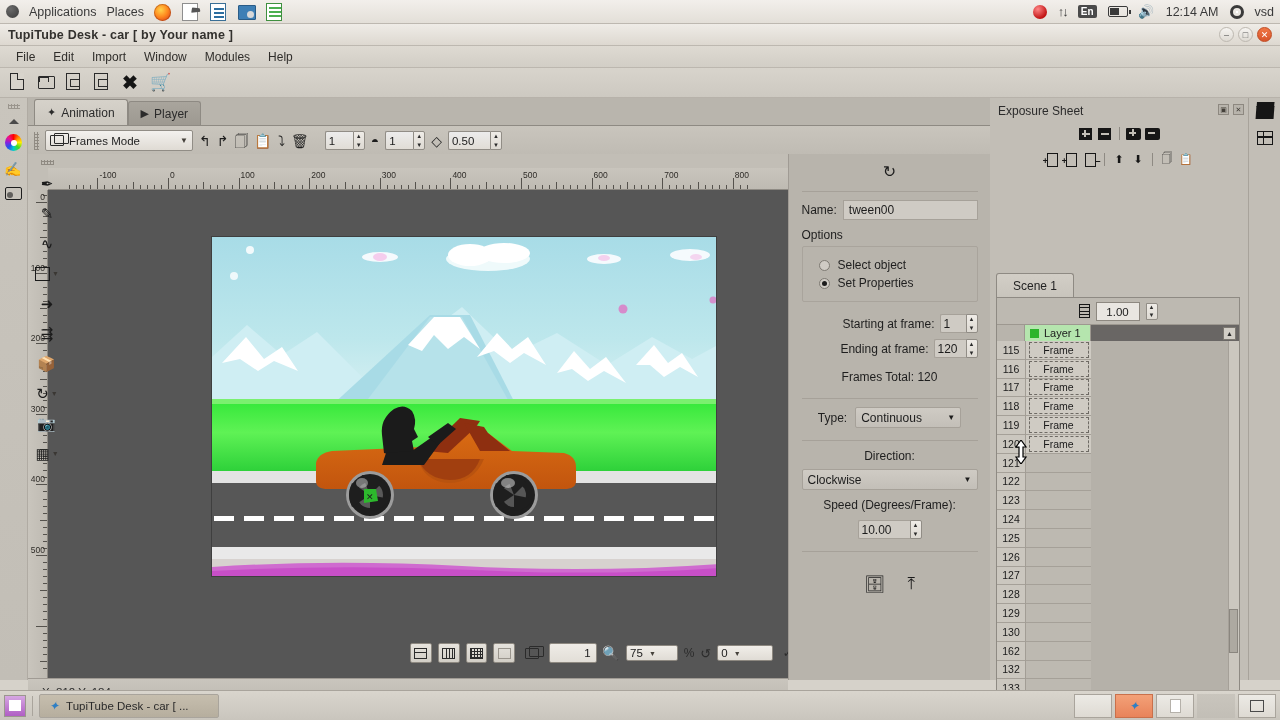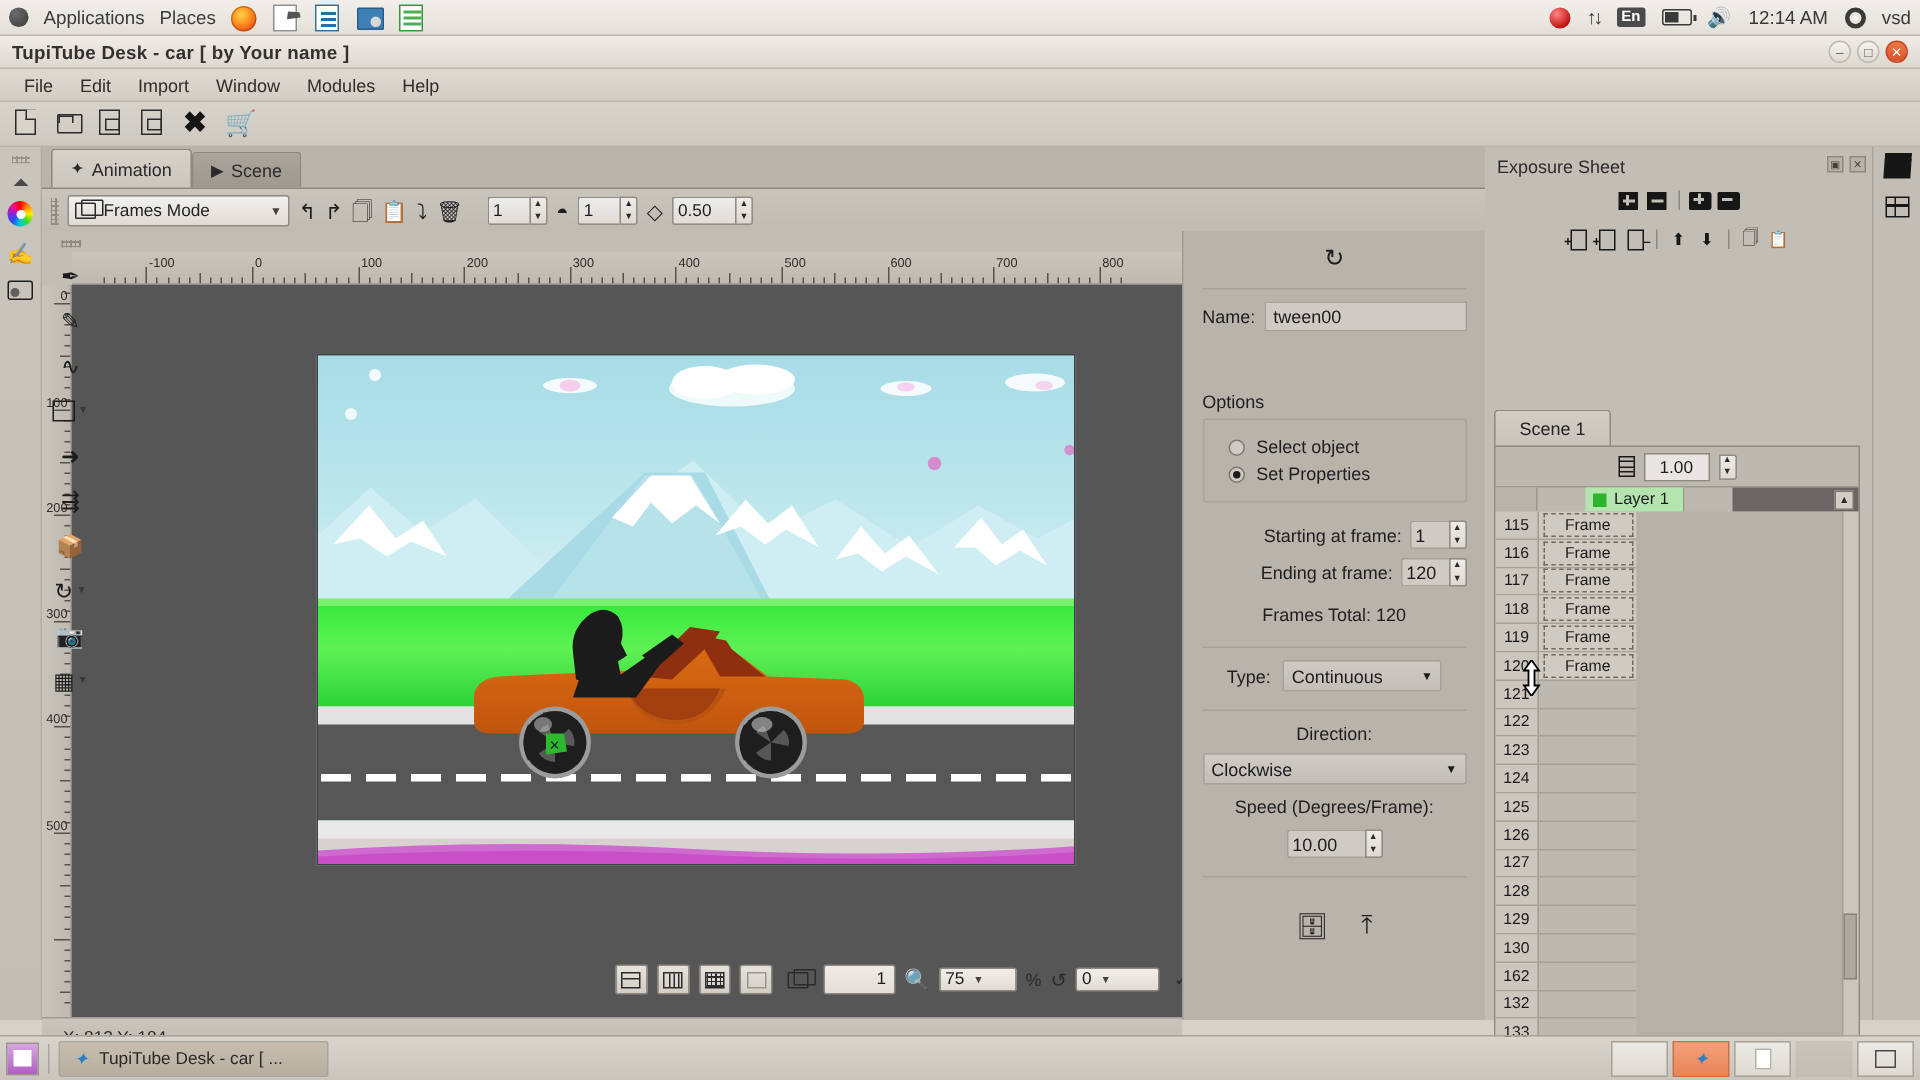--- a/index.html
+++ b/index.html
@@ -268,21 +268,21 @@
     background:linear-gradient(#d2cec6,#c8c4bc);border:1px solid #8e8a83;border-bottom:none;border-radius:3px 3px 0 0;color:#232323;}
   .sheetwrap{position:absolute;left:6px;top:199px;width:244px;height:460px;
     background:#bdb9b1;border:1px solid #8e8a83;}
   .zoomrow{height:26px;display:flex;align-items:center;justify-content:center;gap:6px;}
   .sheetzoom-glyph{width:11px;height:14px;border:1.5px solid #161616;background:
      linear-gradient(#161616,#161616) 0 2px/100% 1.4px no-repeat,
      linear-gradient(#161616,#161616) 0 5.5px/100% 1.4px no-repeat,
      linear-gradient(#161616,#161616) 0 9px/100% 1.4px no-repeat;}
   .zoomfield{width:44px;height:19px;background:#e9e6e1;border:1px solid #8d8880;font-size:11.5px;
      text-align:center;line-height:18px;color:#1c1c1c;}
-  .sheet-head{display:flex;height:17px;border-top:1px solid #9d9890;gap:32px;}
+  .sheet-head{display:flex;height:17px;border-top:1px solid #9d9890;}
   .sh-corner{width:28px;background:#b8b4ac;border-right:1px solid #9d9890;}
   .sh-layer{width:66px;background:#b5e5ae;border-right:1px solid #9d9890;display:flex;align-items:center;gap:5px;padding-left:5px;font-size:11px;color:#1b1b1b;}
   .sh-layer .ldot{width:9px;height:9px;background:#2cb42c;}
   .sh-rest{flex:1;background:#696664;}
   .sh-up{width:13px;height:13px;margin:2px 3px 0 auto;background:#d2cec6;border:1px solid #7d7972;font-size:7px;
      display:flex;align-items:center;justify-content:center;color:#2b2b2b;}
   .sheet-body{position:relative;height:414px;display:flex;overflow:hidden;}
   .rownum-col{width:28px;background:#cbc7bf;}
   .rowcell-col{width:66px;background:#bdb9b1;border-left:1px solid #a29d95;}
   .blank-col{flex:1;background:#b5b1a9;}
@@ -425,21 +425,21 @@
     <span class="lib-glyph"></span>
   </div>
 
   <div id="tabbar">
     <div class="tab active">
       <span class="ticon">✦</span>
       <span>Animation</span>
     </div>
     <div class="tab">
       <span class="ticon">▶</span>
-      <span>Scene</span>
+      <span>Player</span>
     </div>
   </div>
 
   <div id="frametoolbar">
     <span class="vgrip"></span>
     <div class="combo" style="width:148px;">
       <span class="layers-glyph"></span>
       <span>Frames Mode</span>
       <span class="arrow">▼</span>
     </div>
@@ -841,21 +841,21 @@
     <span style="font-size:13px;">↻</span>
   </div>
 
   <div id="tweenpanel">
     <span class="rot-icon">↻</span>
     <div class="tp-sep"></div>
     <div class="tp-row">
       <span class="tp-label">Name:</span>
       <span class="tp-input">tween00</span>
     </div>
-    <div class="tp-row" style="margin-bottom:4px;margin-top:32px;">
+    <div class="tp-row" style="margin-bottom:4px;">
       <span class="tp-label">Options</span>
     </div>
     <div class="optbox">
       <div class="radio-row">
         <span class="radio"></span>
         <span class="radio-lbl">Select object</span>
       </div>
       <div class="radio-row">
         <span class="radio on"></span>
         <span class="radio-lbl">Set Properties</span>

